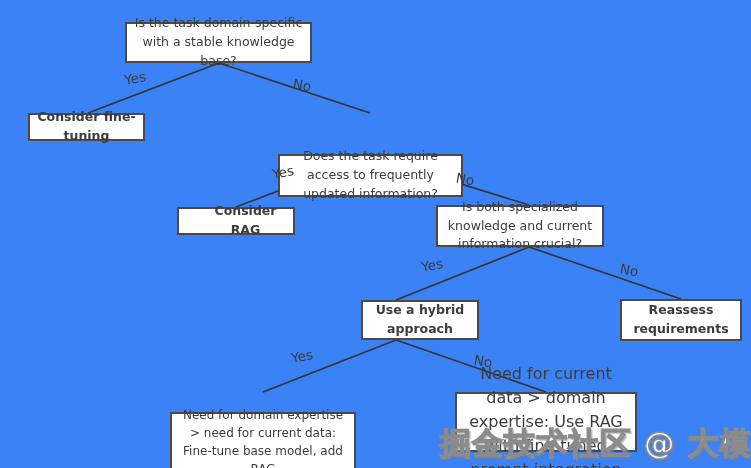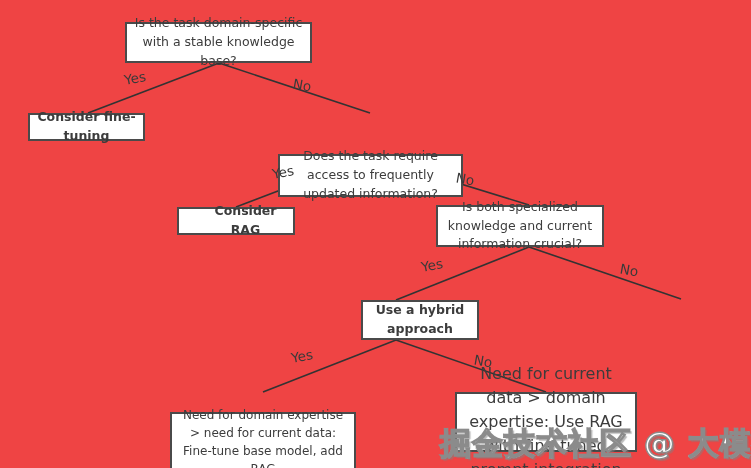--- a/index.html
+++ b/index.html
@@ -1,19 +1,19 @@
 <!DOCTYPE html>
 <html><head>
 <meta charset="utf-8">
 <style>
   html,body{margin:0;padding:0;background:#ffffff;}
   #canvas{
     position:relative;
     width:751px;height:468px;
-    background:#ef4444;
+    background:#3b82f6;
     overflow:hidden;
     font-family:"DejaVu Sans","Liberation Sans",sans-serif;
   }
   #edges{position:absolute;left:0;top:0;width:751px;height:468px;}
   .node{
     position:absolute;
     background:#ffffff;
     border:2px solid #4a4a4a;
     color:#3c3c3c;
     display:flex;align-items:center;justify-content:center;
@@ -85,20 +85,21 @@
   <div class="node action" id="n-finetune">Consider fine-tuning</div>
 
   <div class="node" id="n-q2">Does the task require access to frequently updated information?</div>
 
   <div class="node action" id="n-rag">Consider RAG</div>
 
   <div class="node" id="n-q3">Is both specialized knowledge and current information crucial?</div>
 
   <div class="node action" id="n-hybrid">Use a hybrid approach</div>
 
+  <div class="node action" id="n-reassess">Reassess requirements</div>
 
   <div class="node" id="n-domainfirst">Need for domain expertise &gt; need for current data: Fine-tune base model, add RAG</div>
 
   <div class="node" id="n-currentfirst">Need for current data &gt; domain expertise: Use RAG with fine-tuned prompt integration</div>
 
   <span class="edge-label tilt-l" id="el-1">Yes</span>
   <span class="edge-label tilt-r" id="el-2">No</span>
   <span class="edge-label tilt-l" id="el-3">Yes</span>
   <span class="edge-label tilt-r" id="el-4">No</span>
   <span class="edge-label tilt-l" id="el-5">Yes</span>

